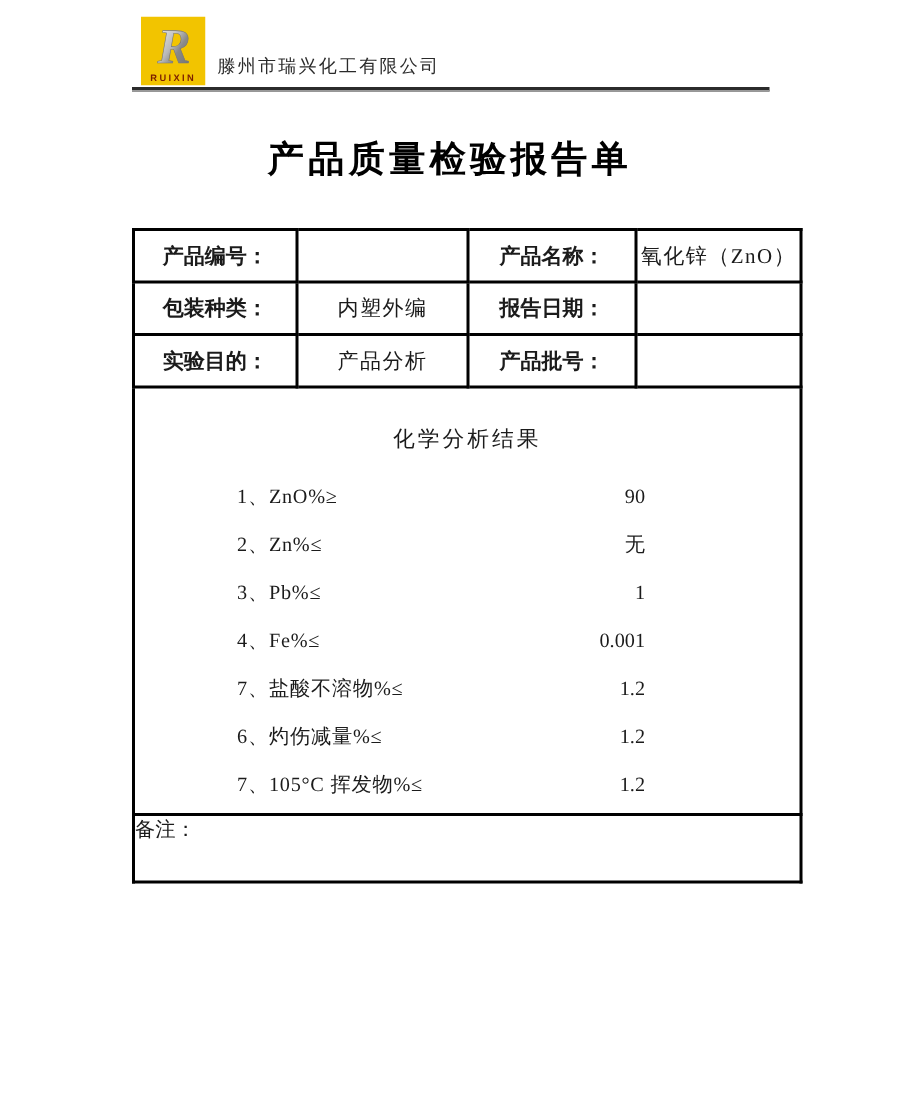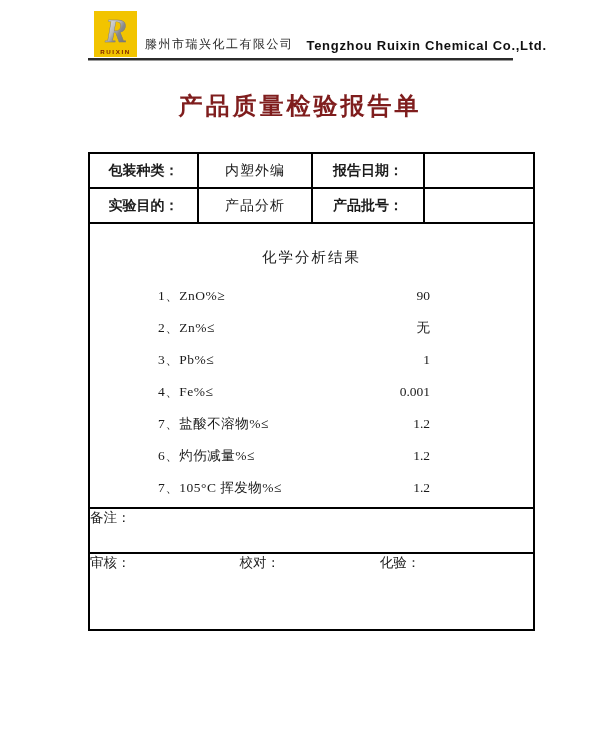--- a/index.html
+++ b/index.html
@@ -23,21 +23,21 @@
   }
   .header-rule {
     position:absolute; left:88px; top:58px; width:425px; height:2px;
     background:#2b2b2b; border-bottom:1px solid #9a9a9a;
   }
 
   
   .title {
     position:absolute; top:90px; left:0; width:100%; text-align:center;
     font-family:"Liberation Sans","DejaVu Sans",sans-serif; font-weight:bold;
-    font-size:24px; letter-spacing:3px; color:#7f1d1d;
+    font-size:24px; letter-spacing:3px; color:#000000;
   }
 
   
   table.report {
     position:absolute; left:88px; top:152px; width:445px;
     border-collapse:collapse; table-layout:fixed;
   }
   table.report td { border:2px solid #000; padding:0; }
   td.lbl {
     font-family:"Liberation Sans","DejaVu Sans",sans-serif; font-weight:bold;
@@ -74,34 +74,39 @@
           <stop offset="0.45" stop-color="#b9b9b9"></stop>
           <stop offset="0.6" stop-color="#8a8a8a"></stop>
           <stop offset="1" stop-color="#6c6c6c"></stop>
         </linearGradient>
       </defs>
       <rect x="0" y="0" width="43" height="46" fill="#F2C400"></rect>
       <text x="22" y="31" text-anchor="middle" font-family="serif" font-style="italic" font-weight="bold" font-size="33" fill="url(#silver)" stroke="#777" stroke-width="0.4">R</text>
       <text x="21.5" y="43" text-anchor="middle" font-family="'Liberation Sans',sans-serif" font-weight="bold" font-size="6.2" letter-spacing="1.6" fill="#7B1E00">RUIXIN</text>
     </svg>
     <div class="company-cn">滕州市瑞兴化工有限公司</div>
-    <div class="company-en">Tengzhou Ruixin Chemical Co.,Ltd.</div>
   </div>
   <div class="header-rule"></div>
 
   <div class="title">产品质量检验报告单</div>
 
   <table class="report">
     <colgroup>
       <col style="width:109px">
         <col style="width:114px">
         <col style="width:112px">
         <col style="width:110px">
     </colgroup>
     <tbody>
+      <tr>
+        <td class="lbl">产品编号：</td>
+        <td class="val"></td>
+        <td class="lbl">产品名称：</td>
+        <td class="val">氧化锌（ZnO）</td>
+      </tr>
       <tr>
         <td class="lbl">包装种类：</td>
         <td class="val">内塑外编</td>
         <td class="lbl">报告日期：</td>
         <td class="val"></td>
       </tr>
       <tr>
         <td class="lbl">实验目的：</td>
         <td class="val">产品分析</td>
         <td class="lbl">产品批号：</td>
@@ -141,23 +146,16 @@
               <span class="chem-item-value">1.2</span>
             </div>
           </div>
         </td>
       </tr>
 
       <tr>
         <td class="remark" colspan="4">备注：</td>
       </tr>
 
-      <tr>
-        <td class="signs" colspan="4">
-          <span class="sig sig-1">审核：</span>
-          <span class="sig sig-2">校对：</span>
-          <span class="sig sig-3">化验：</span>
-        </td>
-      </tr>
     </tbody>
   </table>
 
 </div>
 
 </body></html>

